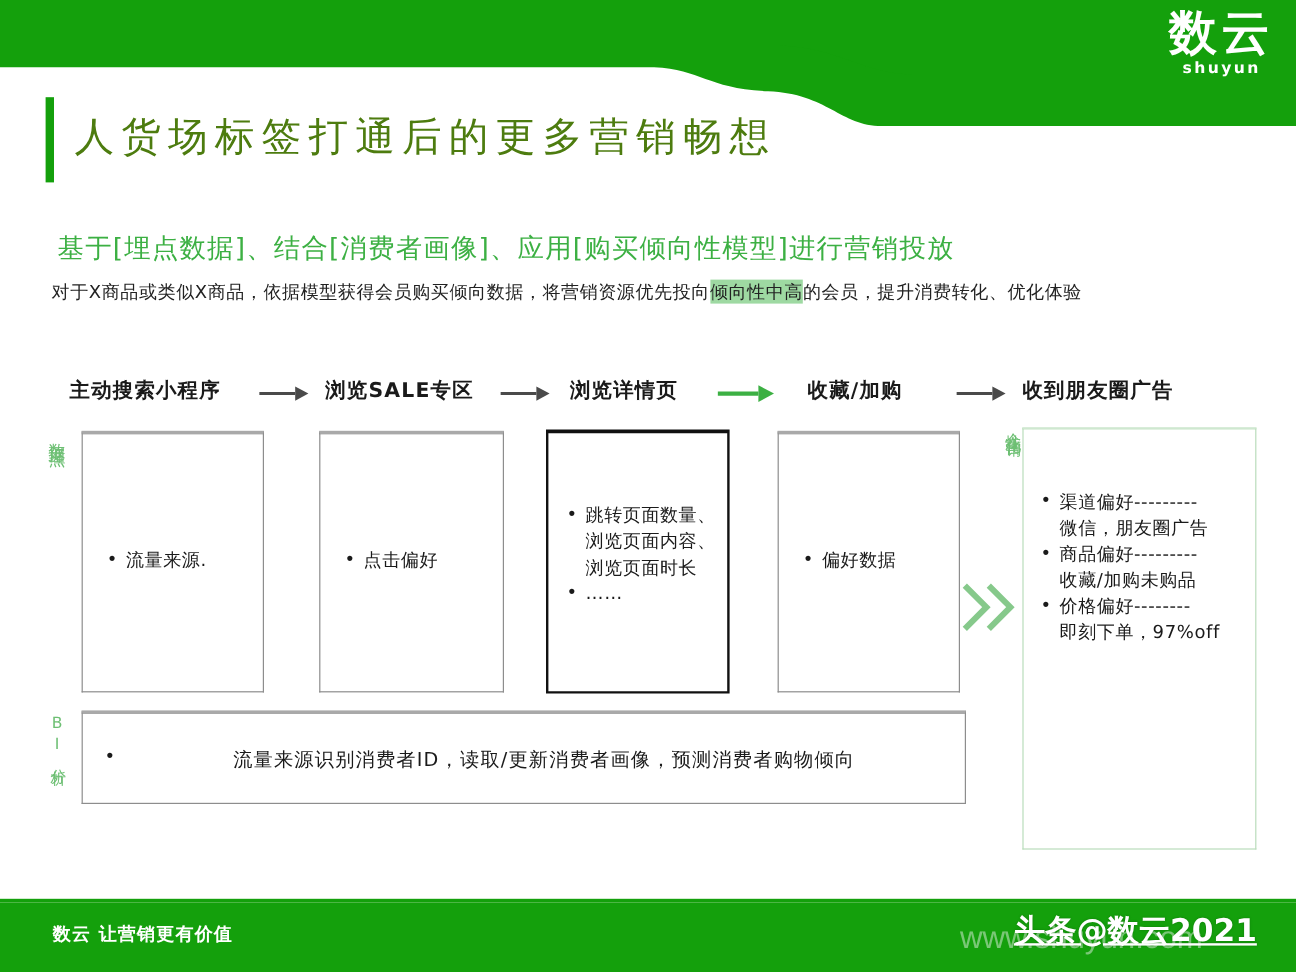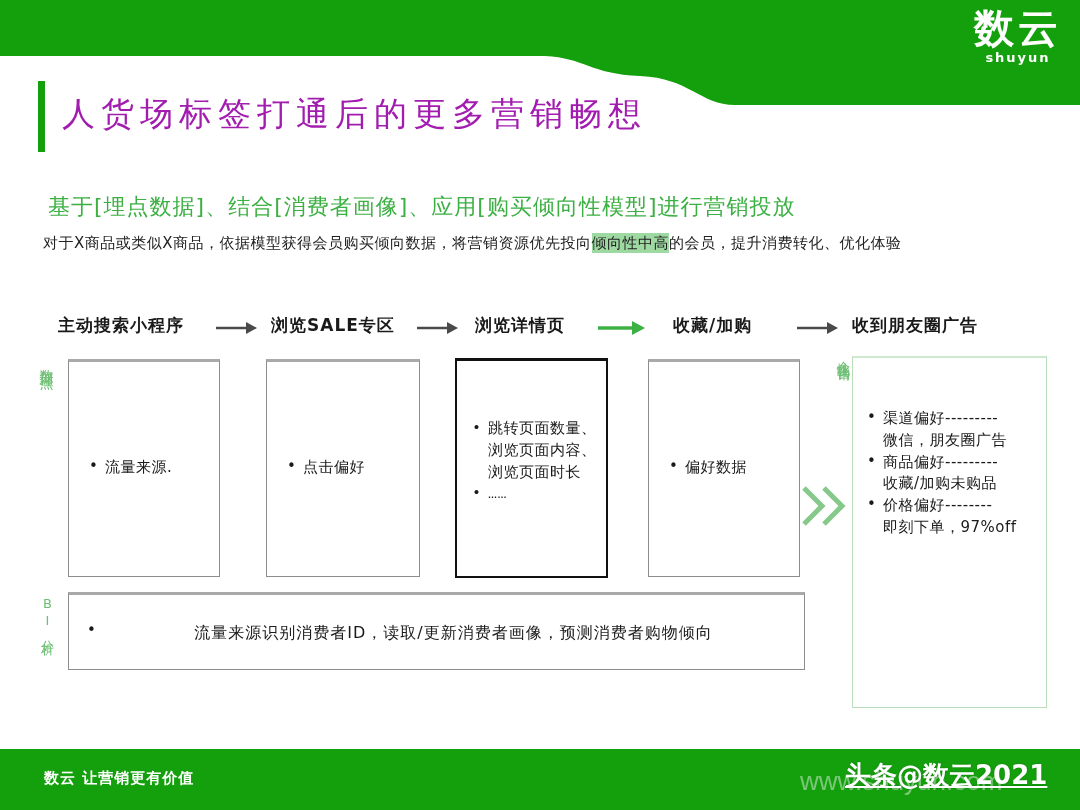--- a/index.html
+++ b/index.html
@@ -14,21 +14,21 @@
   
   .header-band{position:absolute;left:0;top:0;width:1080px;height:105px;overflow:hidden;}
   .header-band svg{position:absolute;left:0;top:0;}
   .logo{position:absolute;right:18px;top:8px;text-align:center;line-height:1;}
   .logo-main{font-size:40px;font-weight:bold;color:#ffffff;letter-spacing:4px;
              font-family:"DejaVu Sans","Liberation Sans",sans-serif;}
   .logo-sub{font-size:13px;font-weight:bold;color:#ffffff;letter-spacing:2px;margin-top:3px;}
 
   
   .title-bar{position:absolute;left:38px;top:81px;width:7px;height:71px;background:#14a00c;}
-  .title-text{position:absolute;left:62px;top:92px;font-size:33px;color:#a21caf;
+  .title-text{position:absolute;left:62px;top:92px;font-size:33px;color:#4d7c0f;
               letter-spacing:6px;font-family:"DejaVu Sans","Liberation Sans",sans-serif;}
 
   
   .sub-head{position:absolute;left:48px;top:192px;font-size:22px;color:#3cb043;letter-spacing:1px;}
   .sub-body{position:absolute;left:43px;top:234px;font-size:15px;color:#222;letter-spacing:0.5px;
             white-space:nowrap;}
   .hl{background:#9ed9a2;padding:1px 0;}
 
   
   .flow-head{position:absolute;top:314px;font-size:17px;font-weight:bold;color:#1a1a1a;
@@ -130,21 +130,21 @@
     </ul>
   </div>
 
   <div class="box thin" style="left:266px;top:359px;width:154px;height:218px;">
     <ul class="bul" style="margin-top:95px;margin-left:18px;">
       <li>点击偏好</li>
     </ul>
   </div>
 
   <div class="box bold" style="left:455px;top:358px;width:153px;height:220px;">
-    <ul class="bul" style="margin-top:58px;margin-left:13px;font-family:Liberation Mono, monospace;">
+    <ul class="bul" style="margin-top:58px;margin-left:13px;">
       <li>跳转页面数量、</li>
       <li class="sub">浏览页面内容、</li>
       <li class="sub">浏览页面时长</li>
       <li>……</li>
     </ul>
   </div>
 
   <div class="box thin" style="left:648px;top:359px;width:152px;height:218px;">
     <ul class="bul" style="margin-top:95px;margin-left:18px;">
       <li>偏好数据</li>

